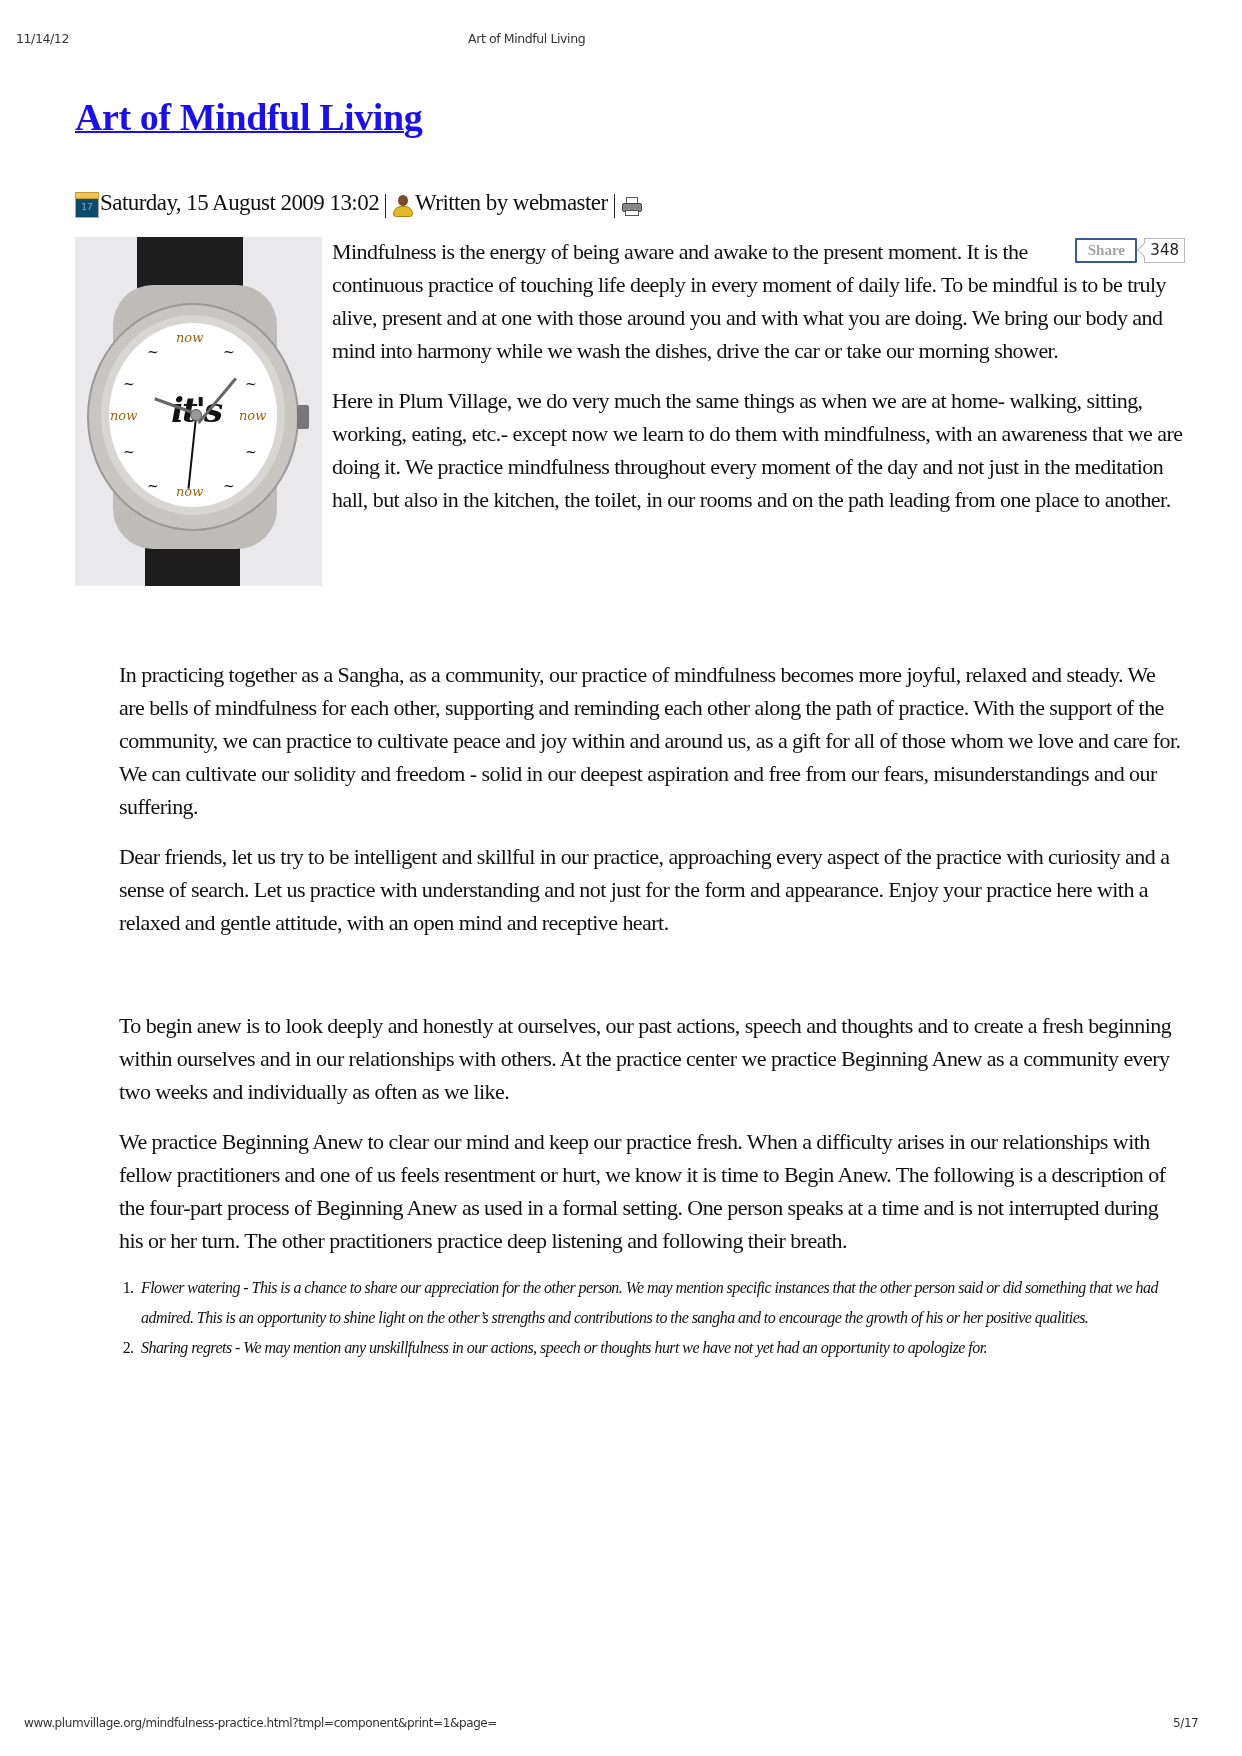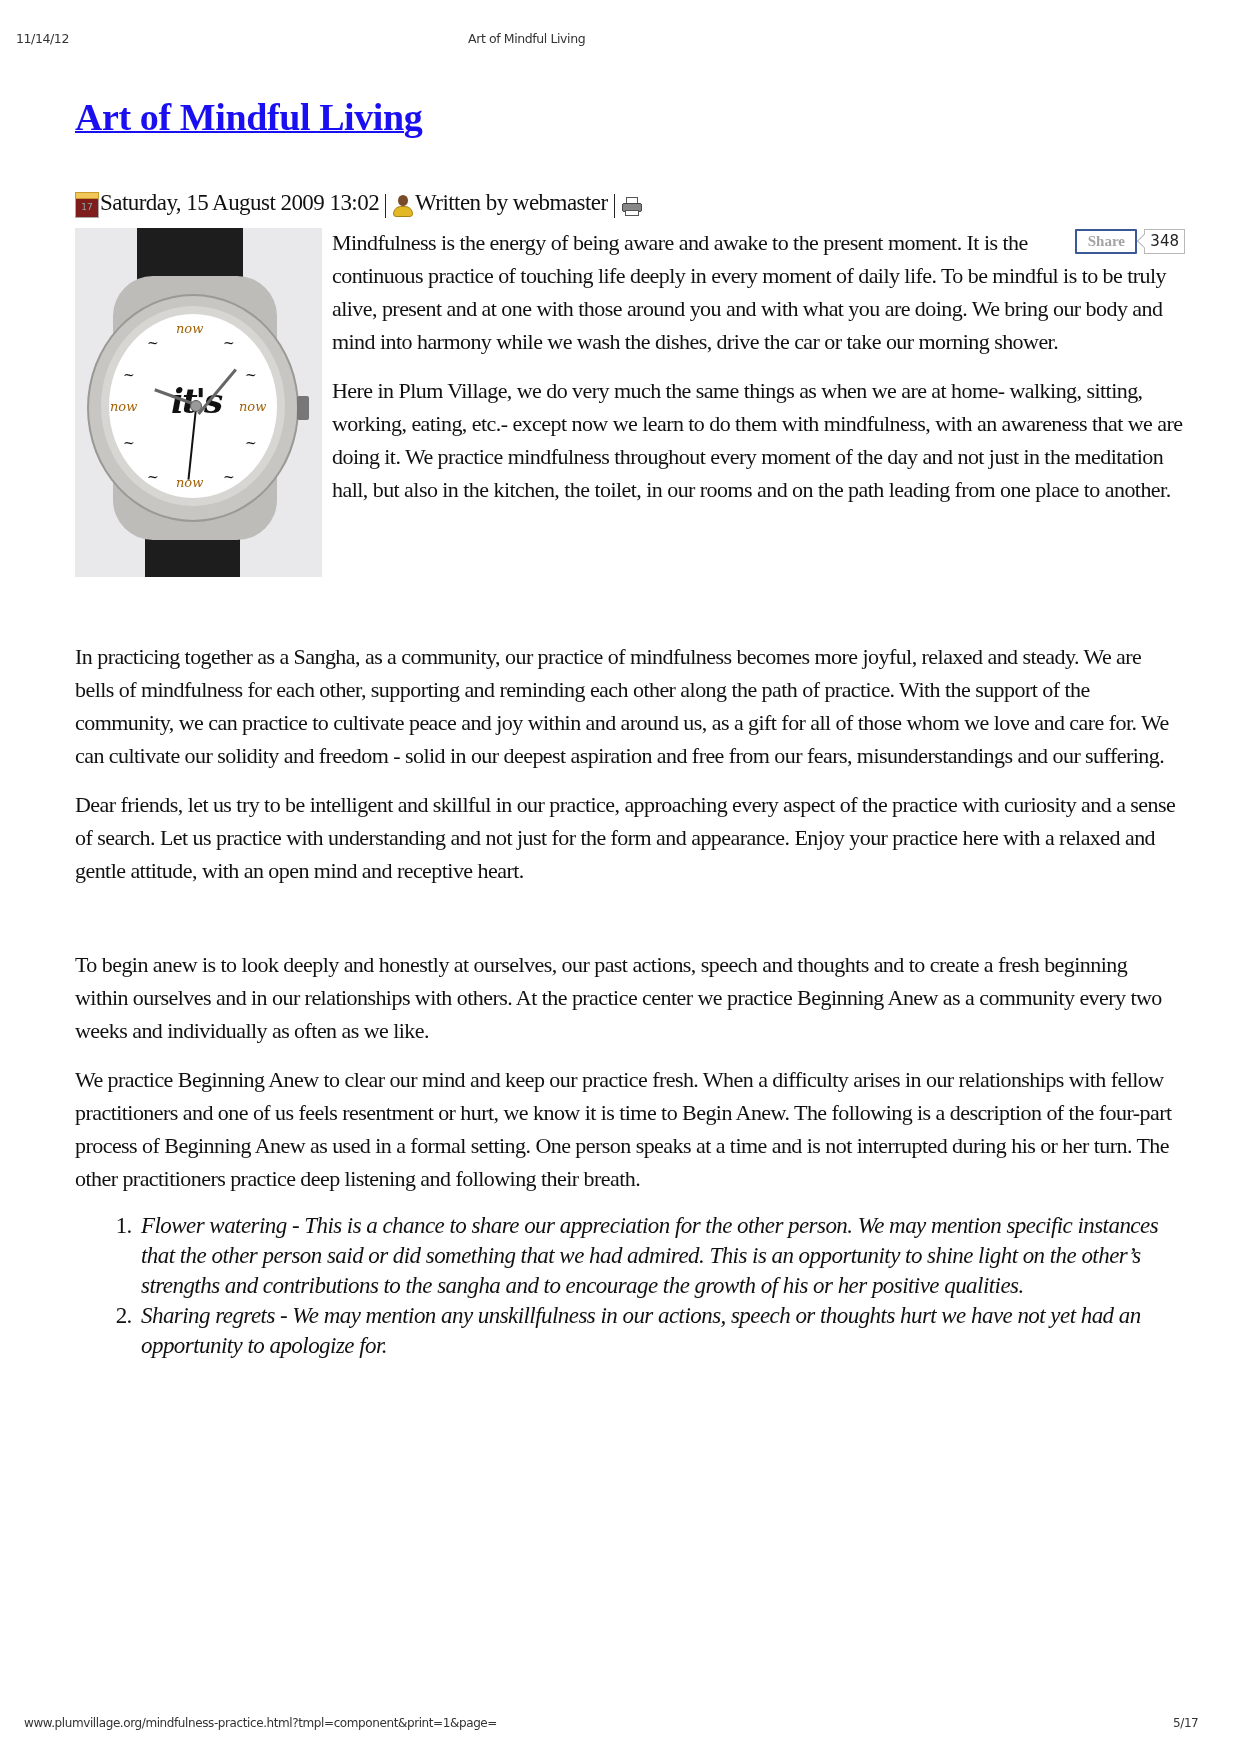--- a/index.html
+++ b/index.html
@@ -9,21 +9,21 @@
     .pagehdr .date { position: absolute; left: 16px; top: 0; }
     .pagehdr .title { position: absolute; left: 468px; top: 0; }
     .content { position: absolute; left: 75px; top: 90px; width: 1110px;
       font-family: "Liberation Serif", serif; font-size: 22px; line-height: 33px; color: #111; letter-spacing: -0.55px; }
     h1.article-title { margin: 0; font-size: 38px; line-height: 54px; font-weight: bold; letter-spacing: -0.4px; }
     h1.article-title a { color: #1a0ff0; text-decoration: underline; text-decoration-thickness: 2px; }
     .meta { margin-top: 40px; height: 34px; display: flex; align-items: flex-end; font-size: 23px; line-height: 30px; white-space: nowrap; }
     .meta .sep { display: inline-block; width: 1px; height: 24px; background: #222; margin: 0 6px 0 6px; vertical-align: middle; }
     .cal-icon { display: inline-block; width: 24px; height: 26px; position: relative; margin-right: 1px; }
     .cal-icon .top { position: absolute; left: 0; top: 0; width: 24px; height: 7px; background: #f1c75a; border: 1px solid #c99a2c; box-sizing: border-box; }
-    .cal-icon .body { position: absolute; left: 0; top: 7px; width: 24px; height: 19px; background: #7f1d1d; border: 1px solid #aaa; border-top: none; box-sizing: border-box;
+    .cal-icon .body { position: absolute; left: 0; top: 7px; width: 24px; height: 19px; background: #0c4a6e; border: 1px solid #aaa; border-top: none; box-sizing: border-box;
       font-family: "DejaVu Sans", sans-serif; font-size: 9px; line-height: 17px; text-align: center; color: #8aa; letter-spacing: 0; }
     .user-icon { display: inline-block; width: 22px; height: 24px; position: relative; margin-right: 1px; }
     .user-icon .head { position: absolute; left: 6px; top: 1px; width: 10px; height: 11px; border-radius: 50%; background: #7a4b2a; }
     .user-icon .bodyp { position: absolute; left: 1px; top: 12px; width: 20px; height: 11px; border-radius: 10px 10px 4px 4px; background: #e3b825; border: 1px solid #a88310; box-sizing: border-box; }
     .print-icon { display: inline-block; width: 22px; height: 22px; position: relative; }
     .print-icon .paper { position: absolute; left: 5px; top: 1px; width: 12px; height: 7px; background: #fff; border: 1px solid #555; box-sizing: border-box; }
     .print-icon .box { position: absolute; left: 1px; top: 7px; width: 20px; height: 9px; background: #888; border-radius: 2px; border: 1px solid #444; box-sizing: border-box; }
     .print-icon .out { position: absolute; left: 4px; top: 14px; width: 14px; height: 6px; background: #fff; border: 1px solid #555; box-sizing: border-box; }
     .intro { position: relative; margin-top: 0; }
     .watch { float: left; width: 247px; height: 349px; margin: 2px 10px 0 0; background: #e9e9ec; position: relative; overflow: hidden; }
@@ -40,26 +40,26 @@
     .watch .hand-h { position: absolute; left: 77px; top: 176px; width: 46px; height: 3px; background: #666; transform: rotate(20deg); transform-origin: right center; }
     .watch .hand-m { position: absolute; left: 122px; top: 128px; width: 3px; height: 58px; background: #666; transform: rotate(40deg); transform-origin: bottom center; }
     .watch .hand-s { position: absolute; left: 120px; top: 180px; width: 2px; height: 72px; background: #111; transform: rotate(6deg); transform-origin: top center; }
     .watch .pin { position: absolute; left: 115px; top: 172px; width: 12px; height: 12px; border-radius: 50%; background: #999; border: 1px solid #555; box-sizing: border-box; }
     .share-widget { float: right; display: flex; align-items: center; margin: 3px 0 0 10px; }
     .share-btn { width: 62px; height: 25px; border: 2px solid #3b5998; box-sizing: border-box; background: #fff;
       font-family: Liberation Serif, serif; font-weight: bold; font-size: 15px; line-height: 21px; color: #a3a3a3; text-align: center; letter-spacing: 0; border-radius: 1px; }
     .share-count { position: relative; margin-left: 7px; height: 25px; padding: 0 5px; border: 1px solid #b8b8b8; box-sizing: border-box;
       font-family: "DejaVu Sans", sans-serif; font-size: 15px; line-height: 23px; color: #222; letter-spacing: 0; background: #fff; }
     .share-count::before { content: ""; position: absolute; left: -6px; top: 6px; width: 9px; height: 9px; background: #fff; border-left: 1px solid #b8b8b8; border-bottom: 1px solid #b8b8b8; transform: rotate(45deg); }
-    p { margin: 8px 0 16px 0; }
+    p { margin: 17px 0 16px 0; padding-left: 44px; }
     .intro p.first { margin-bottom: 16px; }
     .spacer-a { height: 55px; clear: both; }
     .spacer-b { height: 37px; }
     h3.section { margin: 0 0 30px 0; font-size: 22px; font-weight: bold; line-height: 33px; }
-    ol.practices { margin: 0; padding-left: 62px; font-style: italic; font-size: 23px; line-height: 30px; }
+    ol.practices { margin: 0; padding-left: 62px; font-style: italic; font-size: 16px; line-height: 30px; }
     ol.practices li { padding-left: 4px; }
     ol.practices li::marker { font-style: normal; }
     .pagefoot { position: absolute; top: 1716px; left: 0; width: 1242px; height: 18px;
       font-family: "DejaVu Sans", sans-serif; font-size: 12px; color: #333; letter-spacing: -0.4px; }
     .pagefoot .url { position: absolute; left: 24px; top: 0; }
     .pagefoot .pager { position: absolute; left: 1173px; top: 0; }
   </style>
 </head>
 <body>
 

